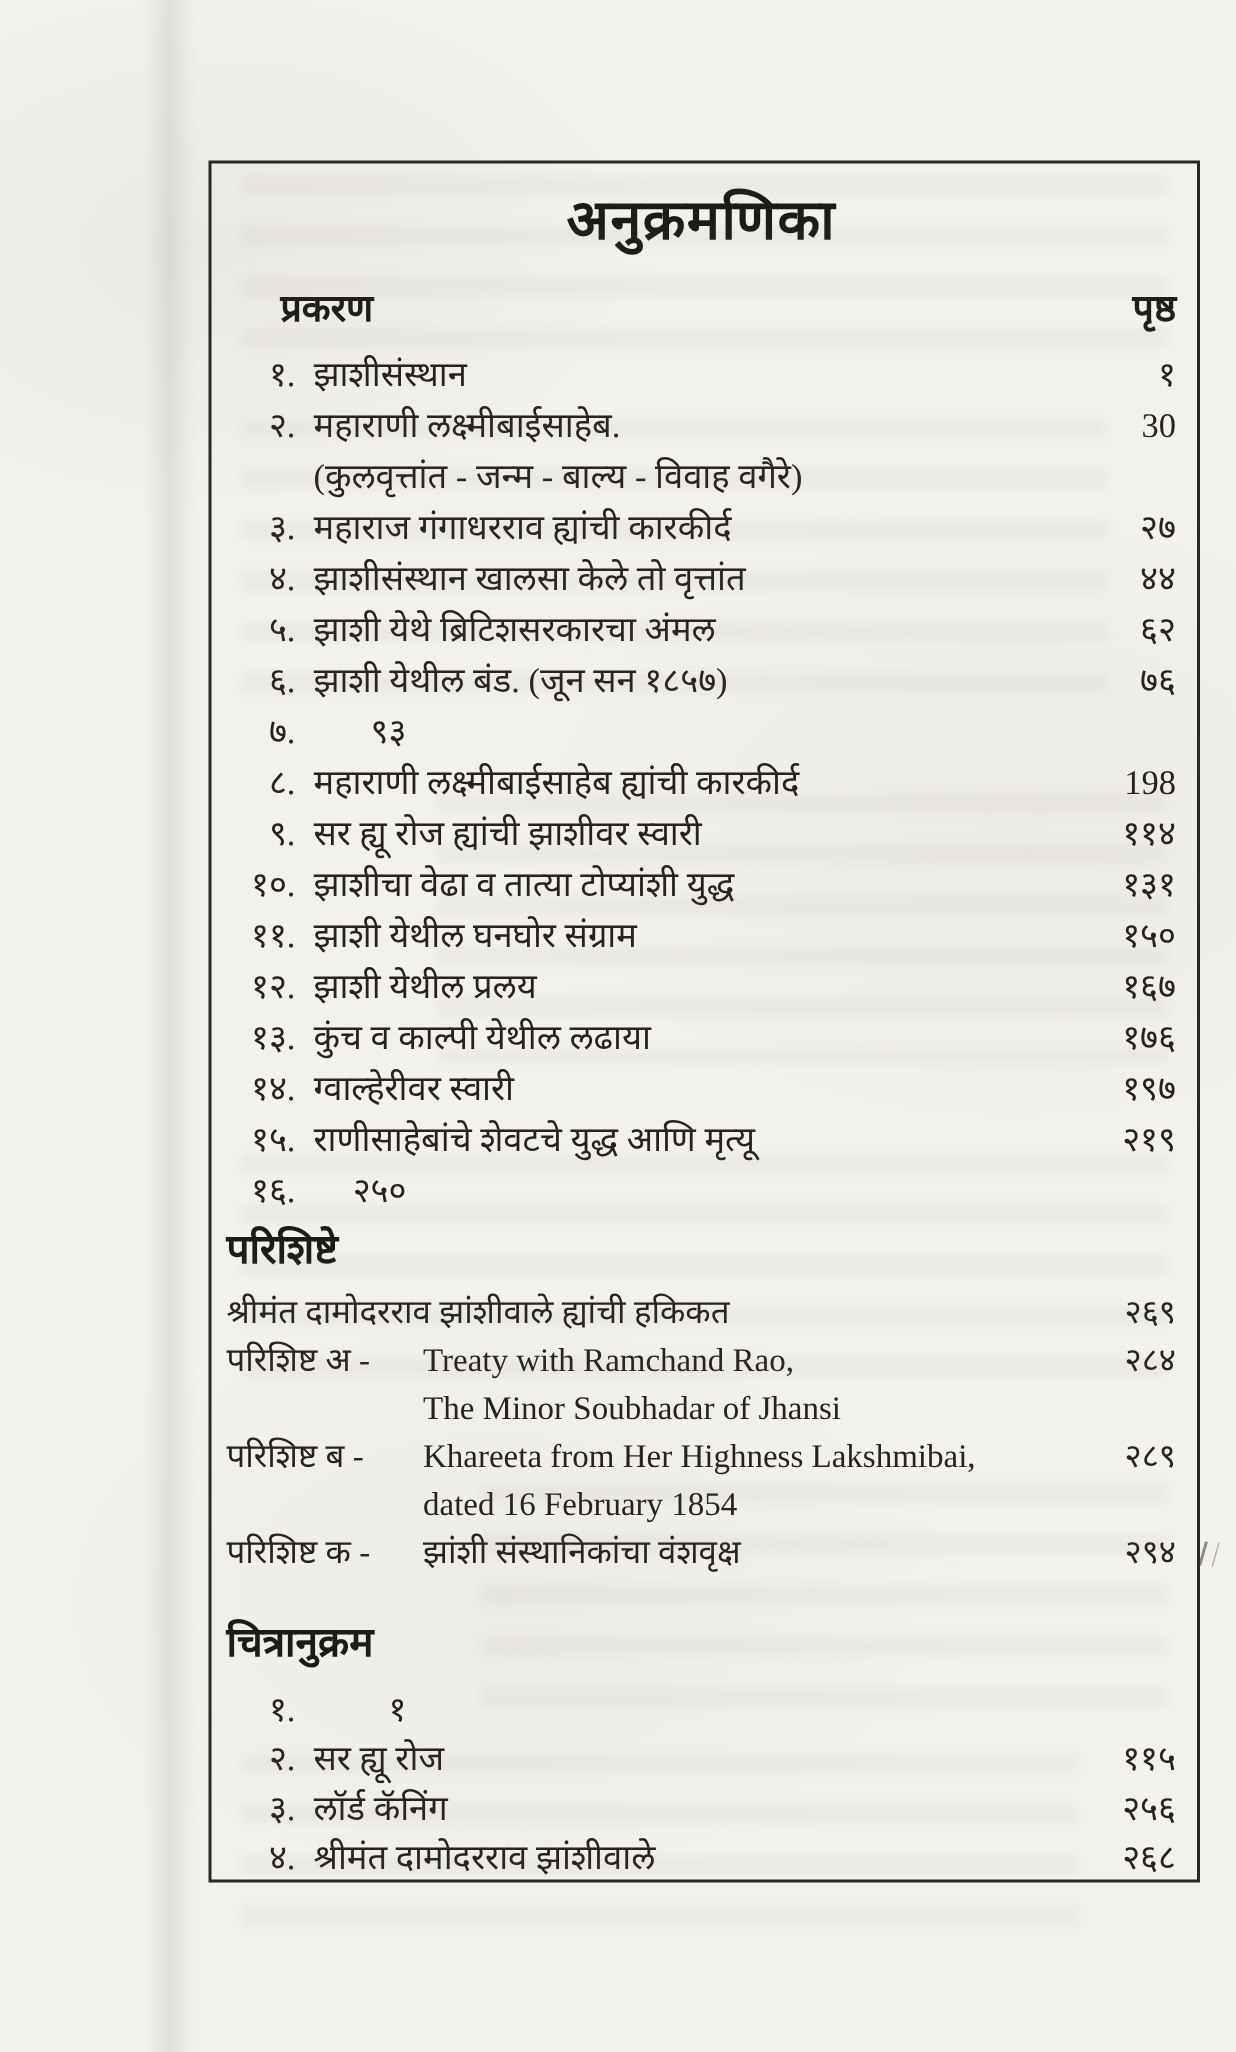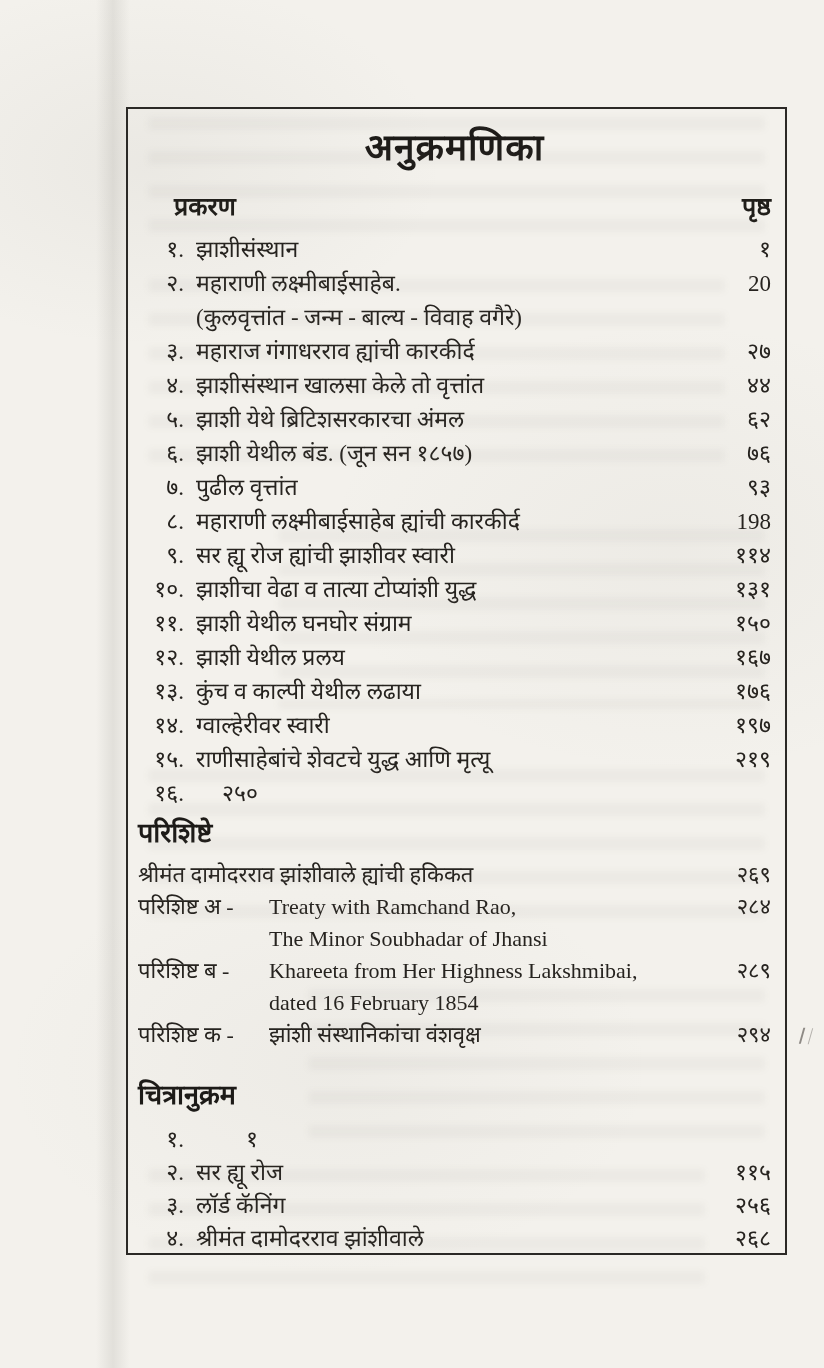--- a/index.html
+++ b/index.html
@@ -18,21 +18,21 @@
       radial-gradient(ellipse 460px 300px at 40% 78%, rgba(160,158,150,0.07), transparent 70%),
       #f3f1ec;
   }
   
   .gutter{
     position:absolute;left:96px;top:0;width:34px;height:1368px;
     background:linear-gradient(90deg, transparent, rgba(120,118,110,0.14), transparent);
   }
   
   .frame{
-    position:absolute;left:126px;top:107px;width:661px;height:1148px;
+    position:absolute;left:139px;top:107px;width:661px;height:1148px;
     border:2px solid #2b2926;
     box-sizing:border-box;
     padding:0 14px 0 10px;
   }
   
   .bt{
     position:absolute;left:20px;right:20px;
     background:repeating-linear-gradient(180deg,
       rgba(115,112,105,0.10) 0 13px, transparent 13px 34px);
     filter:blur(3px);
@@ -110,21 +110,21 @@
 
     <div id="chapters">
         <div class="toc-row">
           <span class="num">१.</span>
           <span class="tcell">झाशीसंस्थान</span>
           <span class="pnum">१</span>
         </div>
         <div class="toc-row">
           <span class="num">२.</span>
           <span class="tcell">महाराणी लक्ष्मीबाईसाहेब.</span>
-          <span class="pnum">20</span>
+          <span class="pnum">30</span>
         </div>
         <div class="toc-row">
           <span class="num"></span>
           <span class="tcell">(कुलवृत्तांत - जन्म - बाल्य - विवाह वगैरे)</span>
           <span class="pnum"></span>
         </div>
         <div class="toc-row">
           <span class="num">३.</span>
           <span class="tcell">महाराज गंगाधरराव ह्यांची कारकीर्द</span>
           <span class="pnum">२७</span>
@@ -139,21 +139,20 @@
           <span class="tcell">झाशी येथे ब्रिटिशसरकारचा अंमल</span>
           <span class="pnum">६२</span>
         </div>
         <div class="toc-row">
           <span class="num">६.</span>
           <span class="tcell">झाशी येथील बंड. (जून सन १८५७)</span>
           <span class="pnum">७६</span>
         </div>
         <div class="toc-row">
           <span class="num">७.</span>
-          <span class="tcell">पुढील वृत्तांत</span>
           <span class="pnum">९३</span>
         </div>
         <div class="toc-row">
           <span class="num">८.</span>
           <span class="tcell">महाराणी लक्ष्मीबाईसाहेब ह्यांची कारकीर्द</span>
           <span class="pnum">198</span>
         </div>
         <div class="toc-row">
           <span class="num">९.</span>
           <span class="tcell">सर ह्यू रोज ह्यांची झाशीवर स्वारी</span>

